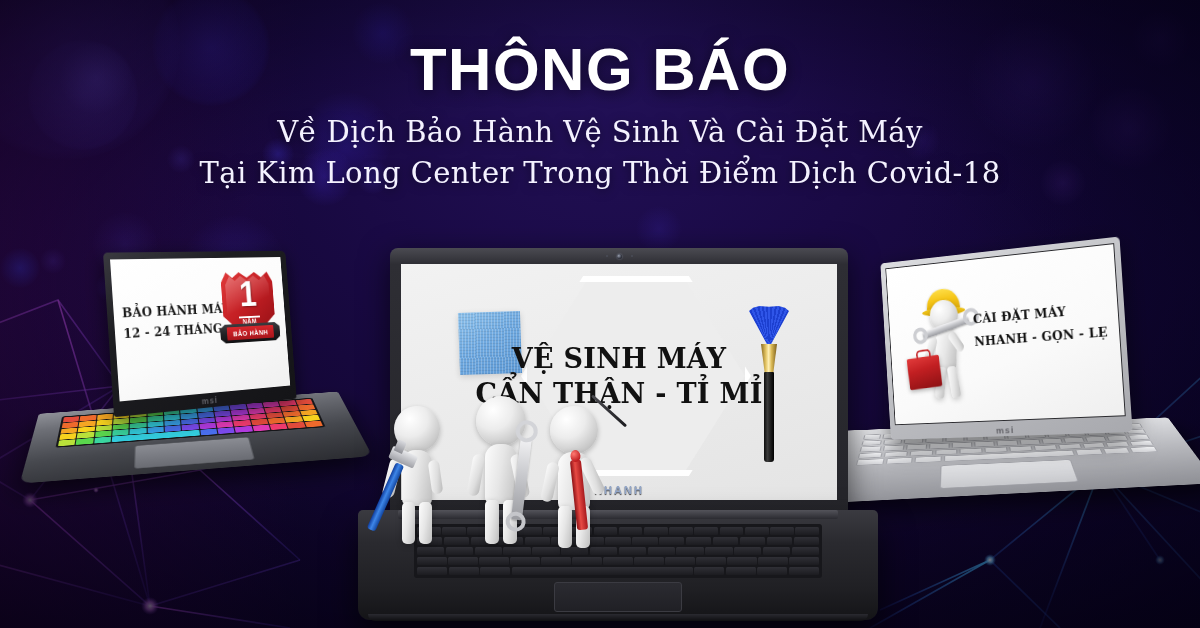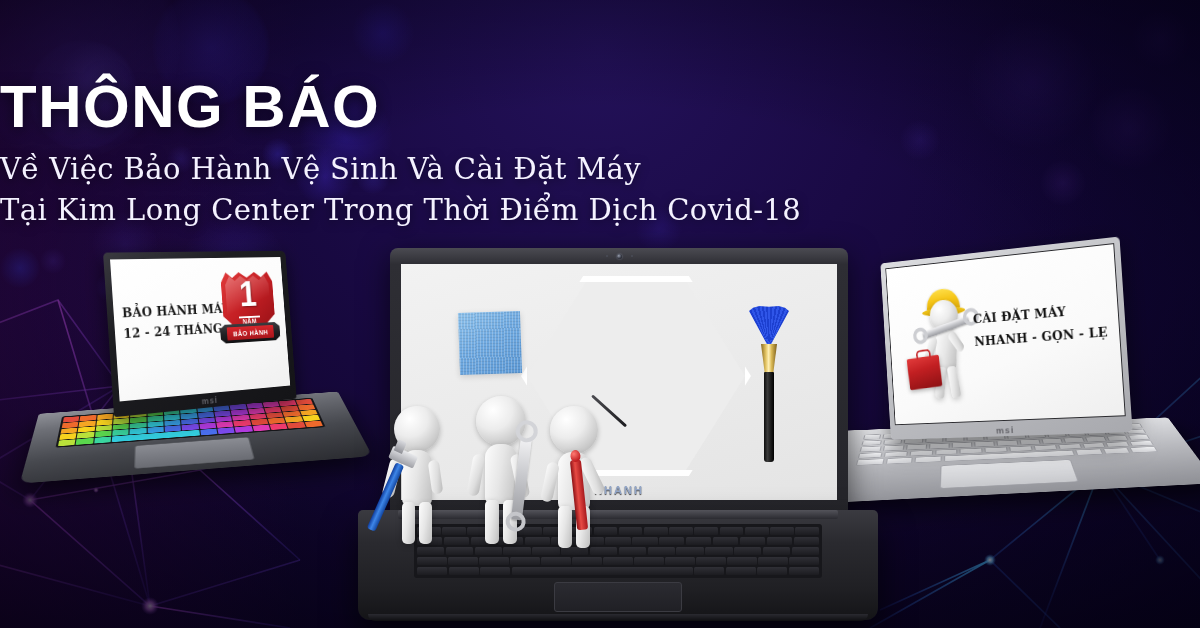--- a/index.html
+++ b/index.html
@@ -32,21 +32,21 @@
     background:linear-gradient(270deg, rgba(15,5,55,.6) 0%, rgba(25,6,50,0) 100%);
   }
 
   
   .bokeh{ position:absolute; border-radius:50%; }
 
   
   .net{ position:absolute; inset:0; }
 
   
-  .titles{ position:absolute; left:0; top:0; width:1200px; z-index:30;margin-top:37px; }
+  .titles{ position:absolute; left:0; top:0; width:1200px; text-align:center; z-index:30; }
   .t-main{
     margin-top:38px;
     font-size:60px; font-weight:700; letter-spacing:1.5px;
     color:#ffffff; line-height:1.05;
     font-family:"Liberation Sans", sans-serif;
     text-shadow:0 2px 14px rgba(0,0,0,.55);
   }
   .t-sub1{
     margin-top:14px;
     font-size:29px; color:#f4f2ff; font-weight:400;
@@ -447,21 +447,21 @@
     <circle cx="1160" cy="560" r="5" fill="url(#node)"></circle>
     <circle cx="96" cy="490" r="3" fill="url(#nodeM)"></circle>
   </svg>
 
   <div class="bg-edge-l"></div>
   <div class="bg-edge-r"></div>
   <div class="bg-vign"></div>
 
   <div class="titles">
     <div class="t-main">THÔNG BÁO</div>
-    <div class="t-sub1">Về Việc Bảo Hành Vệ Sinh Và Cài Đặt Máy</div>
+    <div class="t-sub1">Về Dịch Bảo Hành Vệ Sinh Và Cài Đặt Máy</div>
     <div class="t-sub2">Tại Kim Long Center Trong Thời Điểm Dịch Covid-18</div>
   </div>
 
   <div class="laptop" id="laptop-left">
 
     <div class="ll-base">
       <div class="ll-kbd">
         <div class="krow">
           <div class="key" style="background:#e34b3b"></div>
             <div class="key" style="background:#ef6a2c"></div>
@@ -584,20 +584,24 @@
         <div class="hexa2"></div>
 
         <div class="cloth"></div>
 
         <div class="brush">
           <div class="brush-bristle"></div>
           <div class="brush-ferr"></div>
           <div class="brush-handle"></div>
         </div>
 
+        <div class="lc-txt">
+          <div>VỆ SINH MÁY</div>
+          <div>CẨN THẬN - TỈ MỈ</div>
+        </div>
 
         <div class="lc-brandbar">
           <span class="dell-logo">NHANH</span>
         </div>
       </div>
     </div>
 
     <div class="lc-base">
       <div class="lc-hinge"></div>
       <div class="lc-kbd">

